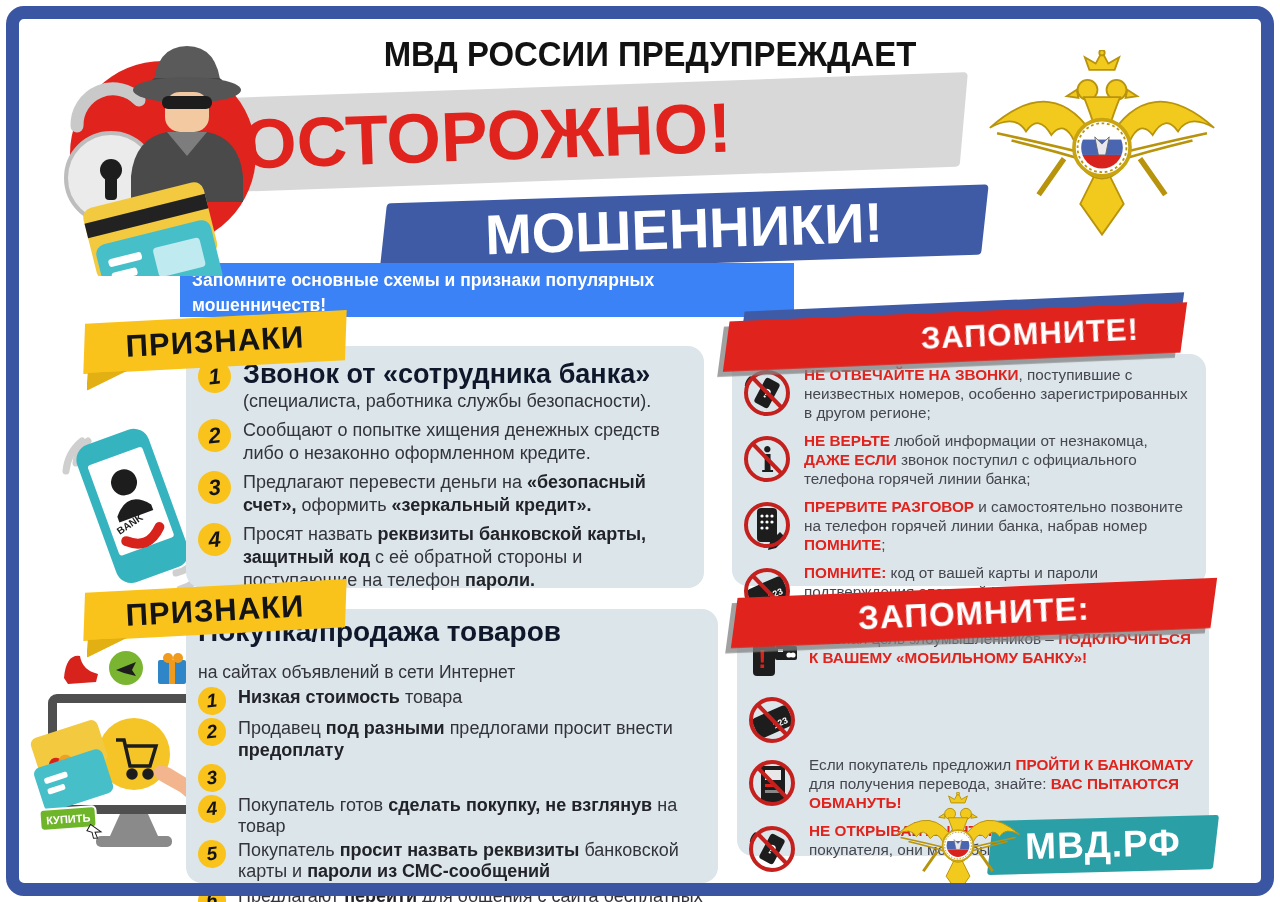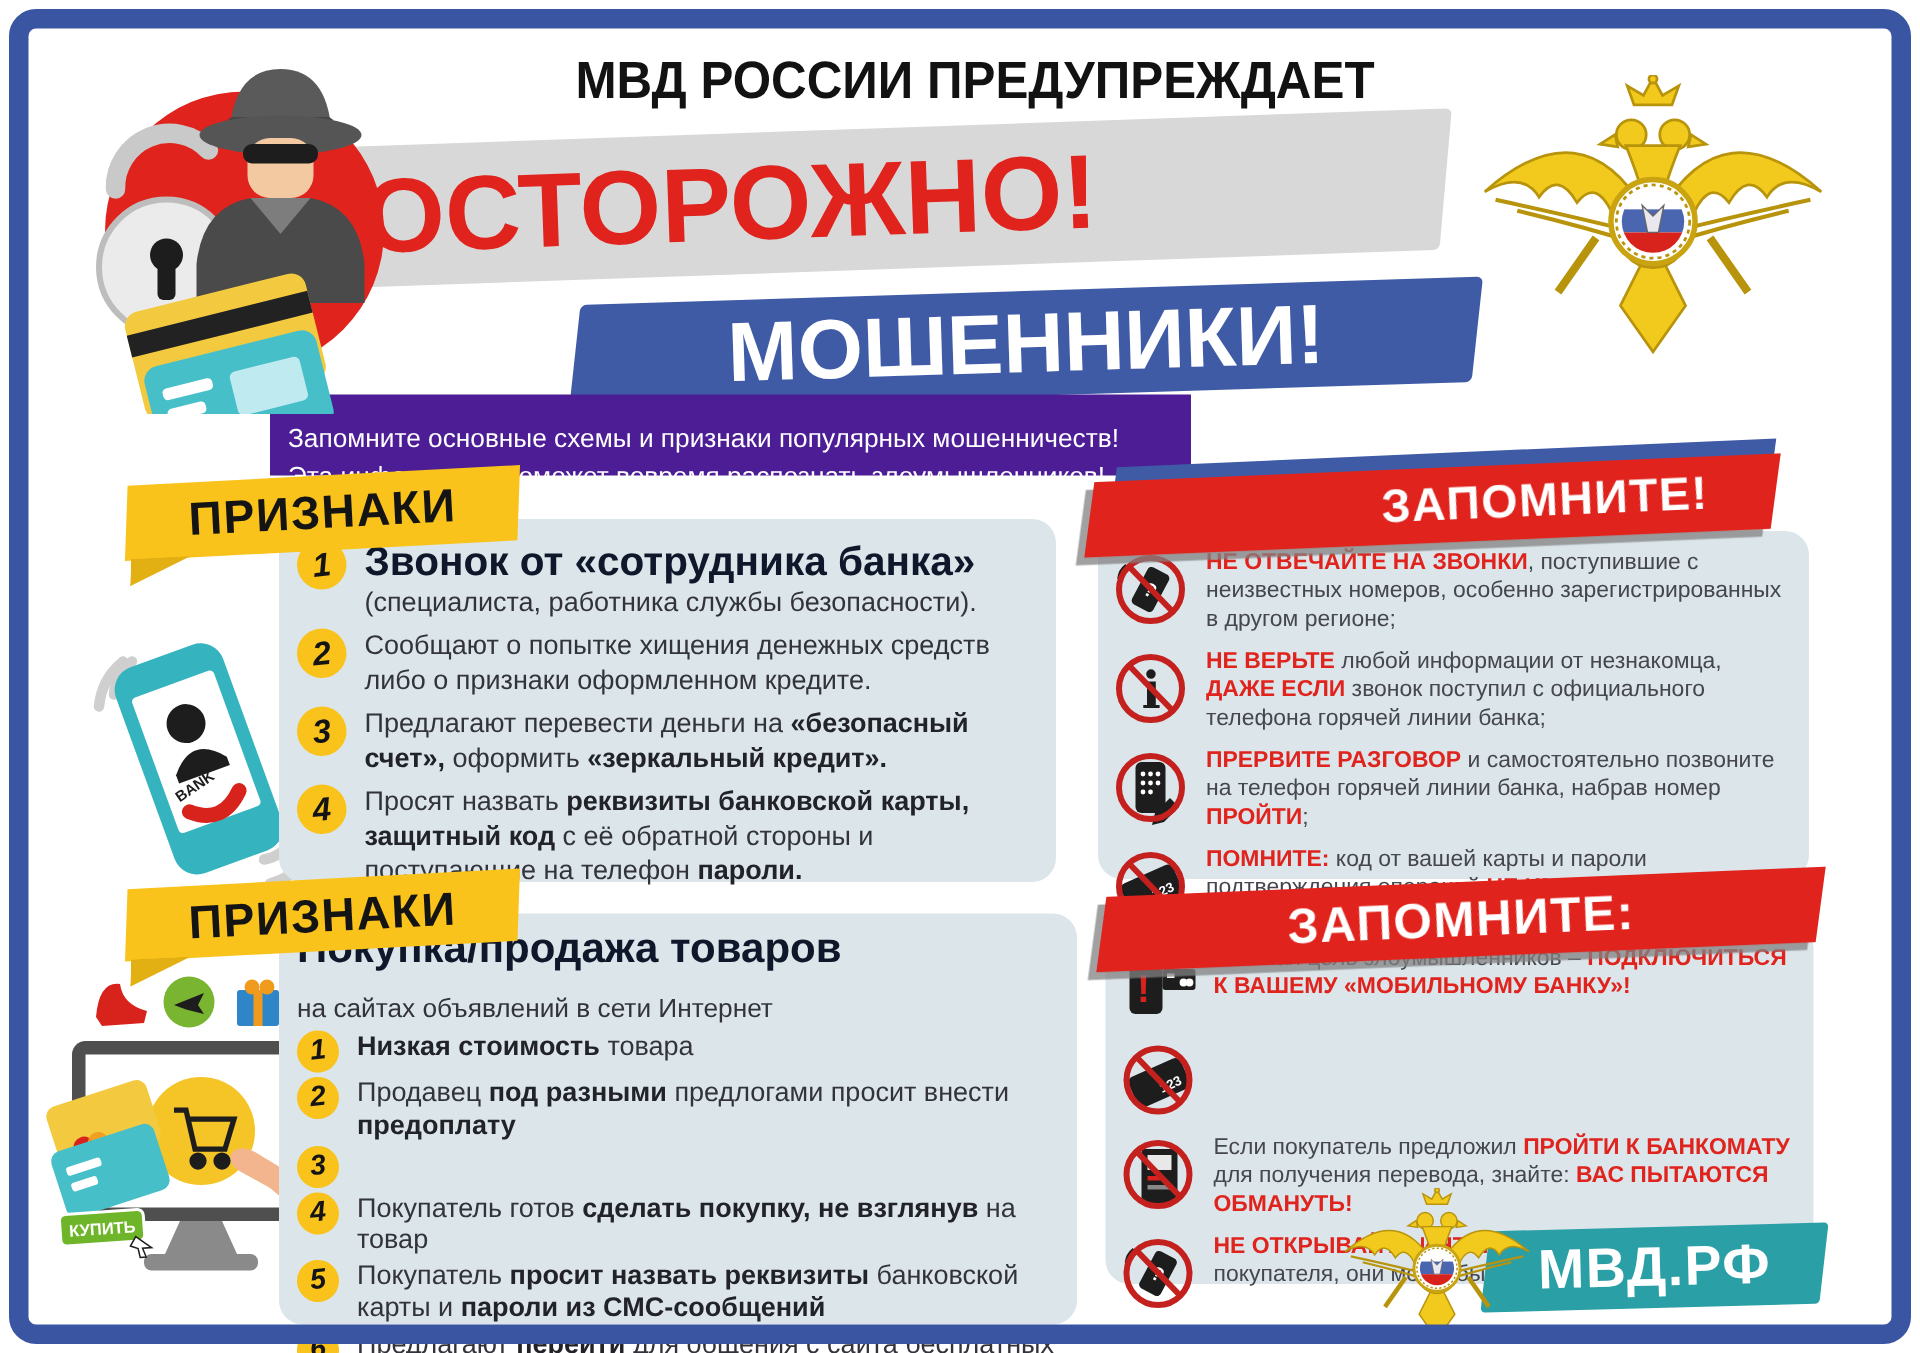--- a/index.html
+++ b/index.html
@@ -10,22 +10,22 @@
   .top-title{position:absolute;left:300px;top:34px;width:700px;text-align:center;
     font-size:35px;font-weight:800;color:#121212;transform:scaleX(.94);letter-spacing:0;white-space:nowrap;}
   .banner-gray{position:absolute;left:182px;top:86px;width:782px;height:94px;background:#d8d8d8;
     transform:rotate(-2deg) skewX(-7deg);border-radius:4px;z-index:2;}
   .banner-gray .txt{display:block;transform:skewX(7deg);font-size:70px;font-weight:800;color:#e0231d;
     line-height:94px;padding-left:60px;white-space:nowrap;}
   .banner-blue{position:absolute;left:383px;top:194px;width:602px;height:70px;background:#3f5ba6;
     transform:rotate(-1.8deg) skewX(-8deg);border-radius:4px;z-index:3;}
   .banner-blue .txt{display:block;transform:skewX(8deg);font-size:56px;font-weight:800;color:#fff;
     line-height:70px;text-align:center;white-space:nowrap;}
-  .tagline{position:absolute;left:180px;top:263px;width:614px;height:54px;background:#4c1d95;z-index:4;
-    color:#fff;font-weight:400;font-size:17.5px;line-height:1.4;padding:17px 12px;box-sizing:border-box;}
+  .tagline{position:absolute;left:180px;top:263px;width:614px;height:54px;background:#3b82f6;z-index:4;
+    color:#fff;font-weight:700;font-size:17.5px;line-height:1.4;padding:5px 12px;box-sizing:border-box;}
   .emblem-main{position:absolute;left:982px;top:50px;width:240px;height:190px;z-index:2;}
 
   
   .ribbon-yellow{position:absolute;width:262px;height:50px;background:#f9c31b;
     transform:rotate(-3deg) skewX(-5deg);z-index:6;}
   .ribbon-yellow .txt{display:block;transform:skewX(5deg);font-size:31px;font-weight:800;color:#141414;
     line-height:50px;text-align:center;letter-spacing:1px;}
   .ribbon-yellow::after{content:"";position:absolute;left:4px;bottom:-17px;width:40px;height:18px;
     background:#e2b013;clip-path:polygon(0 0,100% 0,0 100%);}
   .infobox{position:absolute;background:#dbe5ea;border-radius:16px;box-sizing:border-box;z-index:5;}
@@ -149,21 +149,21 @@
   <div class="infobox" style="left:186px;top:346px;width:518px;height:242px;padding:14px 14px 8px 12px">
     <div class="row">
       <div class="num">1</div>
       <div>
         <div class="item-title">Звонок от «сотрудника банка»</div>
         <div class="item-sub">(специалиста, работника службы безопасности).</div>
       </div>
     </div>
     <div class="row">
       <div class="num">2</div>
-      <p><span>Сообщают о попытке хищения денежных средств либо о признаки оформленном кредите.</span></p>
+      <p><span>Сообщают о попытке хищения денежных средств либо о незаконно оформленном кредите.</span></p>
     </div>
     <div class="row">
       <div class="num">3</div>
       <p><span>Предлагают перевести деньги на </span><span class="seg-b">«безопасный счет»,</span><span> оформить </span><span class="seg-b">«зеркальный кредит».</span></p>
     </div>
     <div class="row">
       <div class="num">4</div>
       <p><span>Просят назвать </span><span class="seg-b">реквизиты банковской карты,</span><span> </span><span class="seg-b">защитный код</span><span> с её обратной стороны и поступающие на телефон </span><span class="seg-b">пароли.</span></p>
     </div>
   </div>
@@ -289,21 +289,21 @@
             <circle cx="32" cy="18" r="1.6"></circle>
         <circle cx="22" cy="24" r="1.6"></circle>
             <circle cx="27" cy="24" r="1.6"></circle>
             <circle cx="32" cy="24" r="1.6"></circle>
         <circle cx="22" cy="30" r="1.6"></circle>
             <circle cx="27" cy="30" r="1.6"></circle>
           </g>
         <polygon points="30,44 40,34 46,40 36,50 28,52" fill="#1d1d1d"></polygon>
         <circle cx="27" cy="27" r="21" stroke="#c4201d" stroke-width="4" fill="none"></circle>
       </svg>
-      <p><span class="seg-em">ПРЕРВИТЕ РАЗГОВОР</span><span> и самостоятельно позвоните на телефон горячей линии банка, набрав номер </span><span class="seg-em">ПРОЙТИ</span><span>;</span></p>
+      <p><span class="seg-em">ПРЕРВИТЕ РАЗГОВОР</span><span> и самостоятельно позвоните на телефон горячей линии банка, набрав номер </span><span class="seg-em">ПОМНИТЕ</span><span>;</span></p>
     </div>
     <div class="ritem" style="margin-bottom:0">
       <svg class="ricon" viewBox="0 0 54 54">
         <g transform="rotate(-24 27 27)">
             <rect x="8" y="18" width="38" height="22" rx="4" fill="#1d1d1d"></rect>
           <text x="26" y="36" font-size="9" font-weight="bold" fill="#fff">123</text>
           </g>
         <circle cx="27" cy="27" r="21" stroke="#c4201d" stroke-width="4" fill="none"></circle>
         <line x1="13" y1="12" x2="42" y2="42" stroke="#c4201d" stroke-width="4"></line>
       </svg>

